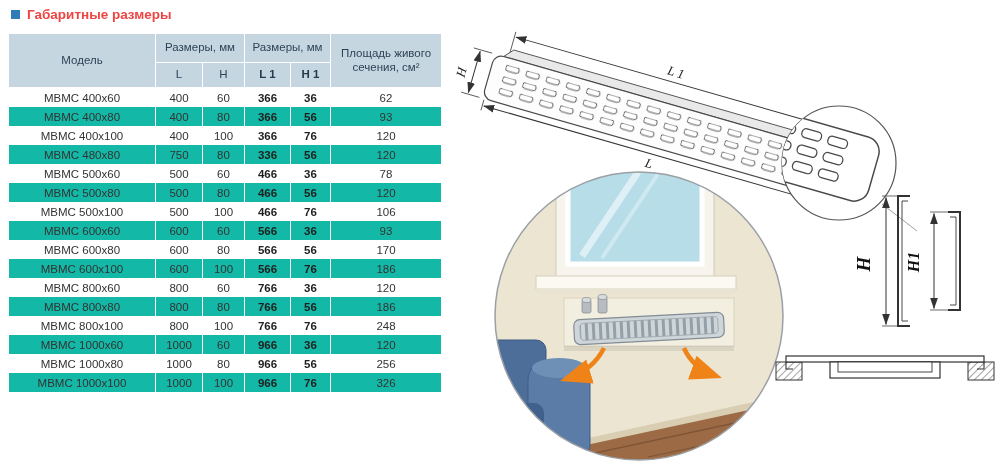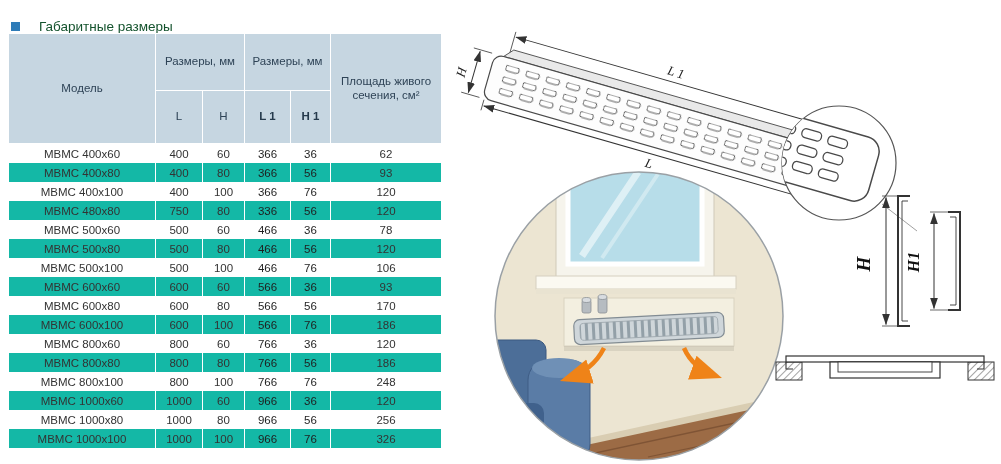--- a/index.html
+++ b/index.html
@@ -3,36 +3,36 @@
 <meta charset="utf-8">
 <style>
   html,body{margin:0;padding:0}
   body{
     width:1001px;height:464px;position:relative;overflow:hidden;
     background:#ffffff;font-family:"Liberation Sans",sans-serif;
   }
   
   .header-row{position:absolute;left:11px;top:7px;display:flex;align-items:center;gap:7px}
   .bullet{width:9px;height:9px;background:#2e7cb8;flex:0 0 auto}
-  .page-title{font-size:13.5px;font-weight:normal;color:#14532d;margin:12px}
+  .page-title{font-size:13.5px;font-weight:bold;color:#ef4444;margin:0}
   
   table.dims{position:absolute;left:8px;top:33px;border-collapse:collapse;table-layout:fixed;width:433px}
   table.dims th{
     background:#c6d6e1;color:#2e4356;font-weight:normal;font-size:11.5px;
-    border:1px solid #ffffff;padding:16px 3px;text-align:center;vertical-align:middle;line-height:1.2;
+    border:1px solid #ffffff;padding:2px 3px;text-align:center;vertical-align:middle;line-height:1.2;
   }
   table.dims thead tr.h1r th{height:24px}
   table.dims thead tr.h2r th{height:20px}
   table.dims th.sub-b{font-weight:bold;color:#253a4c}
   table.dims td{
     font-size:11.5px;color:#333;text-align:center;padding:0 3px;height:19px;
     border-left:1px solid #ffffff;border-right:1px solid #ffffff;white-space:nowrap;
   }
   table.dims tr.alt{background:#14b8a6}
-  table.dims td.b{font-weight:normal;color:#1f1f1f}
+  table.dims td.b{font-weight:bold;color:#1f1f1f}
   
   .svg-abs{position:absolute}
   #svgGrille{left:455px;top:0}
   #svgRoom{left:478px;top:168px}
   #svgSide{left:856px;top:182px}
   #svgSection{left:770px;top:336px}
   .dim-label{font-family:"Liberation Serif",serif;font-style:italic;font-size:13px;fill:#1a1a1a}
   .dim-big{font-family:"Liberation Serif",serif;font-style:italic;font-weight:bold;fill:#111}
 </style>
 </head>

